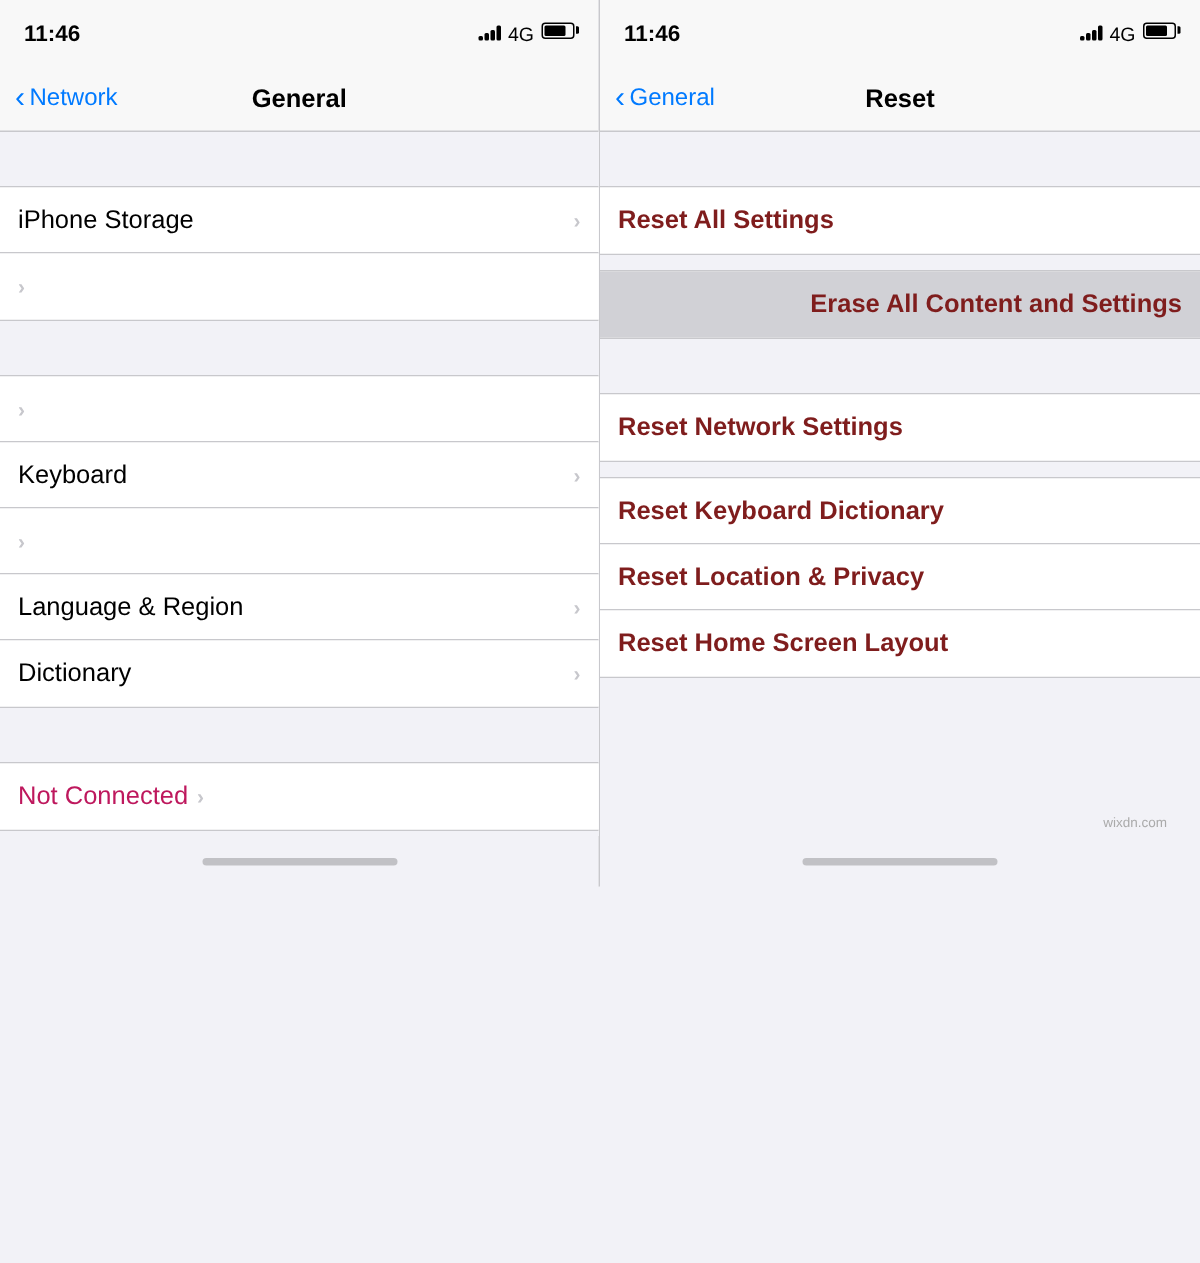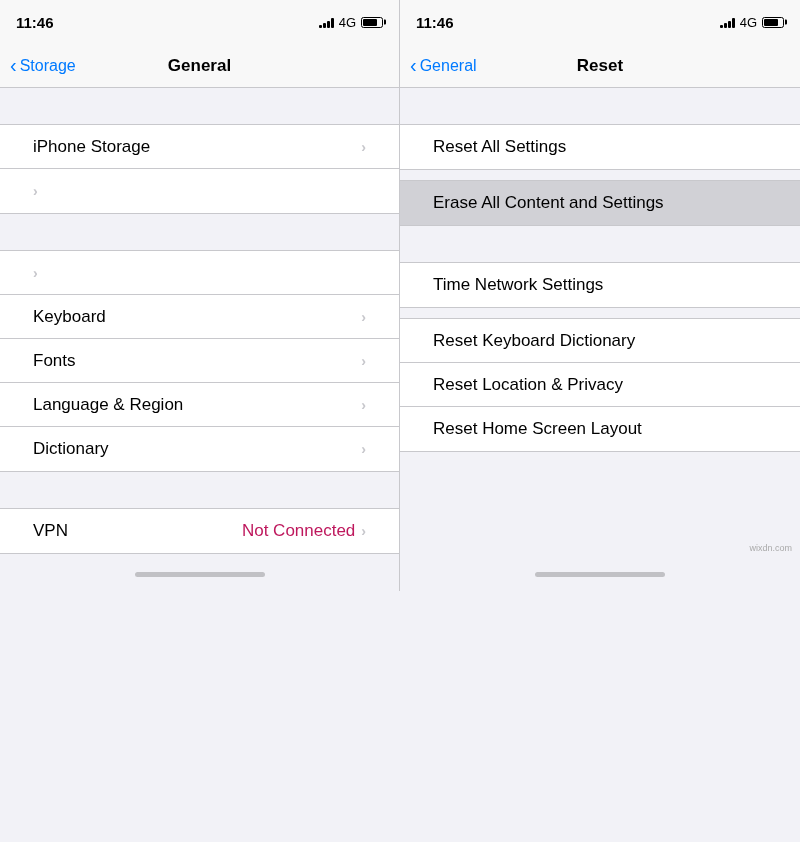--- a/index.html
+++ b/index.html
@@ -39,21 +39,20 @@
     }
 
     .status-time {
       font-size: 15px;
       font-weight: 600;
       color: #000;
     }
 
     .status-icons {
       display: flex;
-      align-items: center;
       gap: 5px;
       font-size: 12px;
       color: #000;
     }
 
     .signal-bars {
       display: flex;
       align-items: flex-end;
       gap: 1px;
       height: 12px;
@@ -150,44 +149,46 @@
     
     .settings-group {
       background: #fff;
       border-top: 1px solid #c8c8cc;
       border-bottom: 1px solid #c8c8cc;
     }
 
     .settings-item {
       display: flex;
       align-items: center;
-      padding: 0 33px;
+      padding: 0 12px;
       height: 44px;
       background: #fff;
       border-bottom: 1px solid #c8c8cc;
       cursor: pointer;
       position: relative;
     }
 
     .settings-item:last-child {
       border-bottom: none;
     }
 
     .settings-item.highlighted {
       background: #d1d1d6;
+      text-align: right;
     }
 
     .settings-item-text {
       font-size: 17px;
       color: #000;
       flex: 1;
     }
 
     .settings-item-text.blue {
-      color: #000000;
+      color: #7f1d1d;
+      font-weight: bold;
     }
 
     .settings-item-value {
       font-size: 17px;
       color: #be185d;
       margin-right: 6px;
     }
 
     .chevron-right {
       color: #c7c7cc;
@@ -209,21 +210,21 @@
       width: 130px;
       height: 5px;
       background: #000;
       border-radius: 3px;
       opacity: 0.2;
     }
 
     .watermark {
       position: absolute;
       bottom: 38px;
-      right: 8px;
+      right: 22px;
       font-size: 9px;
       color: #aaa;
     }
   </style>
 </head>
 <body>
 
 <div class="panel panel-left">
 
   <div class="status-bar">
@@ -238,21 +239,21 @@
       <span style="font-size:13px;font-weight:500">4G</span>
       <div class="battery-icon">
         <div class="battery-fill"></div>
       </div>
     </div>
   </div>
 
   <div class="nav-bar">
     <div class="nav-back">
       <span class="nav-back-chevron">‹</span>
-      <span>Storage</span>
+      <span>Network</span>
     </div>
     <span class="nav-title">General</span>
   </div>
 
   <div class="scroll-area">
     <div class="section-spacer"></div>
 
     <div class="settings-group">
       <div class="settings-item">
         <span class="settings-item-text">iPhone Storage</span>
@@ -267,38 +268,36 @@
 
     <div class="settings-group">
       <div class="settings-item">
         <span class="chevron-right">›</span>
       </div>
       <div class="settings-item">
         <span class="settings-item-text">Keyboard</span>
         <span class="chevron-right">›</span>
       </div>
       <div class="settings-item">
-        <span class="settings-item-text">Fonts</span>
         <span class="chevron-right">›</span>
       </div>
       <div class="settings-item">
         <span class="settings-item-text">Language &amp; Region</span>
         <span class="chevron-right">›</span>
       </div>
       <div class="settings-item">
         <span class="settings-item-text">Dictionary</span>
         <span class="chevron-right">›</span>
       </div>
     </div>
 
     <div class="section-spacer"></div>
 
     <div class="settings-group">
       <div class="settings-item">
-        <span class="settings-item-text">VPN</span>
         <span class="settings-item-value">Not Connected</span>
         <span class="chevron-right">›</span>
       </div>
     </div>
 
     <div class="section-spacer"></div>
 
     <div class="settings-group">
       <div class="settings-item">
         <span class="chevron-right">›</span>
@@ -365,21 +364,21 @@
     <div class="settings-group">
       <div class="settings-item highlighted">
         <span class="settings-item-text blue">Erase All Content and Settings</span>
       </div>
     </div>
 
     <div class="section-spacer"></div>
 
     <div class="settings-group">
       <div class="settings-item">
-        <span class="settings-item-text blue">Time Network Settings</span>
+        <span class="settings-item-text blue">Reset Network Settings</span>
       </div>
     </div>
 
     <div class="section-spacer-small"></div>
 
     <div class="settings-group">
       <div class="settings-item">
         <span class="settings-item-text blue">Reset Keyboard Dictionary</span>
       </div>
       <div class="settings-item">

